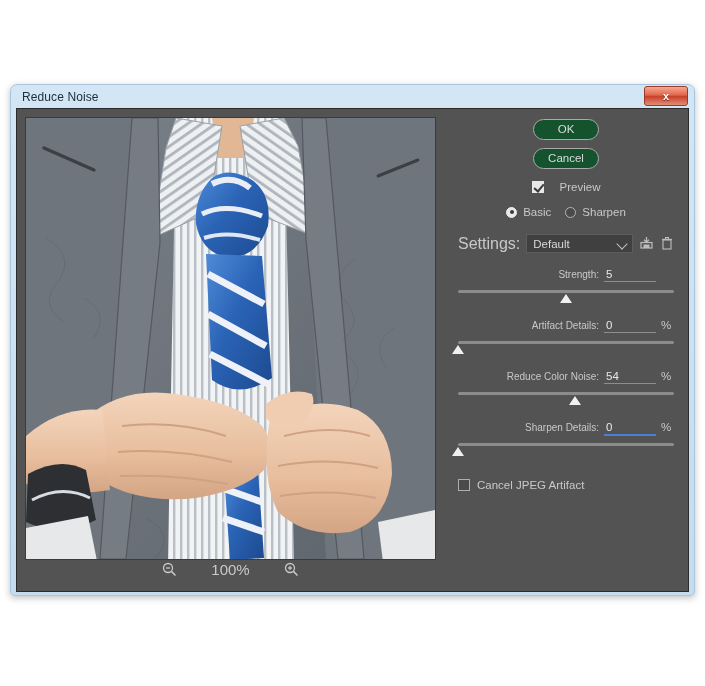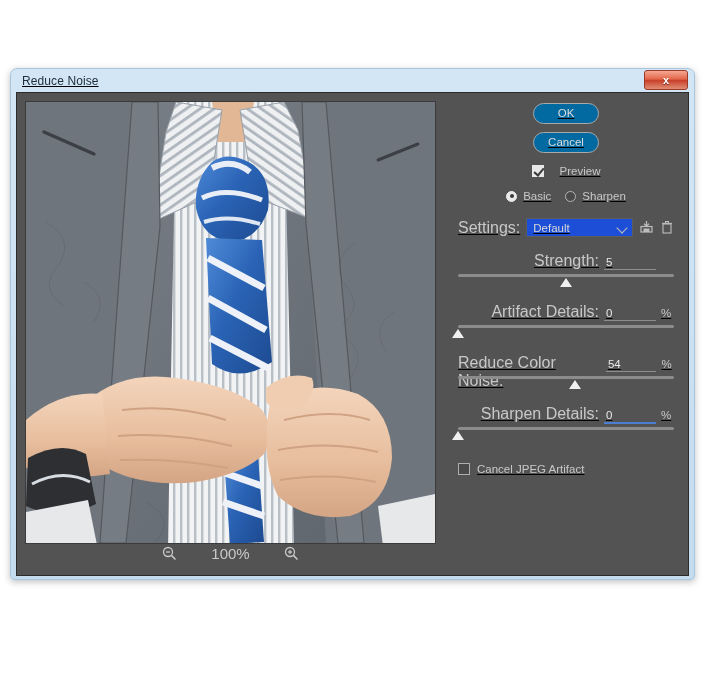--- a/index.html
+++ b/index.html
@@ -6,29 +6,28 @@
     margin: 0; padding: 0;
     width: 705px; height: 686px;
     background: #ffffff;
     font-family: "Liberation Sans", sans-serif;
     overflow: hidden;
   }
 
   
   #dialog-window {
     position: absolute;
-    left: 10px; top: 68px;
+    left: 10px; top: 84px;
     width: 685px; height: 512px;
     background: linear-gradient(180deg,#d3e6f5 0%, #c5dcef 100%);
     border: 1px solid #a8c6dd;
     border-radius: 7px 7px 4px 4px;
     box-shadow: 0 2px 7px rgba(0,0,0,.25);
     box-sizing: border-box;
     padding: 0 5px 5px 5px;
-    text-decoration: underline;
   }
   #title-bar {
     height: 23px;
     position: relative;
     display: flex;
     align-items: center;
   }
   #window-title {
     font-size: 12px;
     color: #20303d;
@@ -98,21 +97,21 @@
     color: #c8c8c8;
     font-size: 11.5px;
   }
 
   .btn-pill {
     display: block;
     margin: 0 auto;
     width: 66px; height: 21px;
     border: 1px solid #a9a9a9;
     border-radius: 11px;
-    background: #0369a1;
+    background: #14532d;
     color: #dcdcdc;
     font-size: 11.5px;
     font-family: "Liberation Sans", sans-serif;
     cursor: pointer;
     line-height: 19px;
     text-align: center;
     padding: 0;
   }
   #cancel-button { margin-top: 8px; }
 
@@ -164,21 +163,21 @@
   }
 
   #settings-row {
     margin-top: 16px;
     display: flex; align-items: center; gap: 6px;
   }
   #settings-label { font-size: 16px; color: #c8c8c8; }
   #settings-select {
     flex: 1;
     height: 19px;
-    background: #1d4ed8;
+    background: #404040;
     border: 1px solid #5d5d5d;
     color: #d8d8d8;
     font-size: 11.5px;
     display: flex; align-items: center;
     padding: 0 6px;
     position: relative;
     cursor: pointer;
     box-sizing: border-box;
   }
   #settings-select .chev {
@@ -190,21 +189,21 @@
   }
   .icon-btn { cursor: pointer; display: flex; align-items: center; }
 
   
   .slider-block { margin-top: 15px; }
   .slider-head {
     display: flex; align-items: baseline; justify-content: flex-end;
     gap: 5px;
     height: 15px;
   }
-  .slider-label { font-size: 16px; color: #c8c8c8; }
+  .slider-label { font-size: 10px; color: #c8c8c8; }
   .slider-value {
     width: 48px;
     border-bottom: 1px solid #8e8e8e;
     font-size: 11.5px;
     color: #e8e8e8;
     padding: 0 2px 1px 2px;
     cursor: text;
   }
   .slider-value.focused { border-bottom: 2px solid #4a7fd4; }
   .slider-pct { font-size: 11.5px; color: #c8c8c8; width: 13px; }

